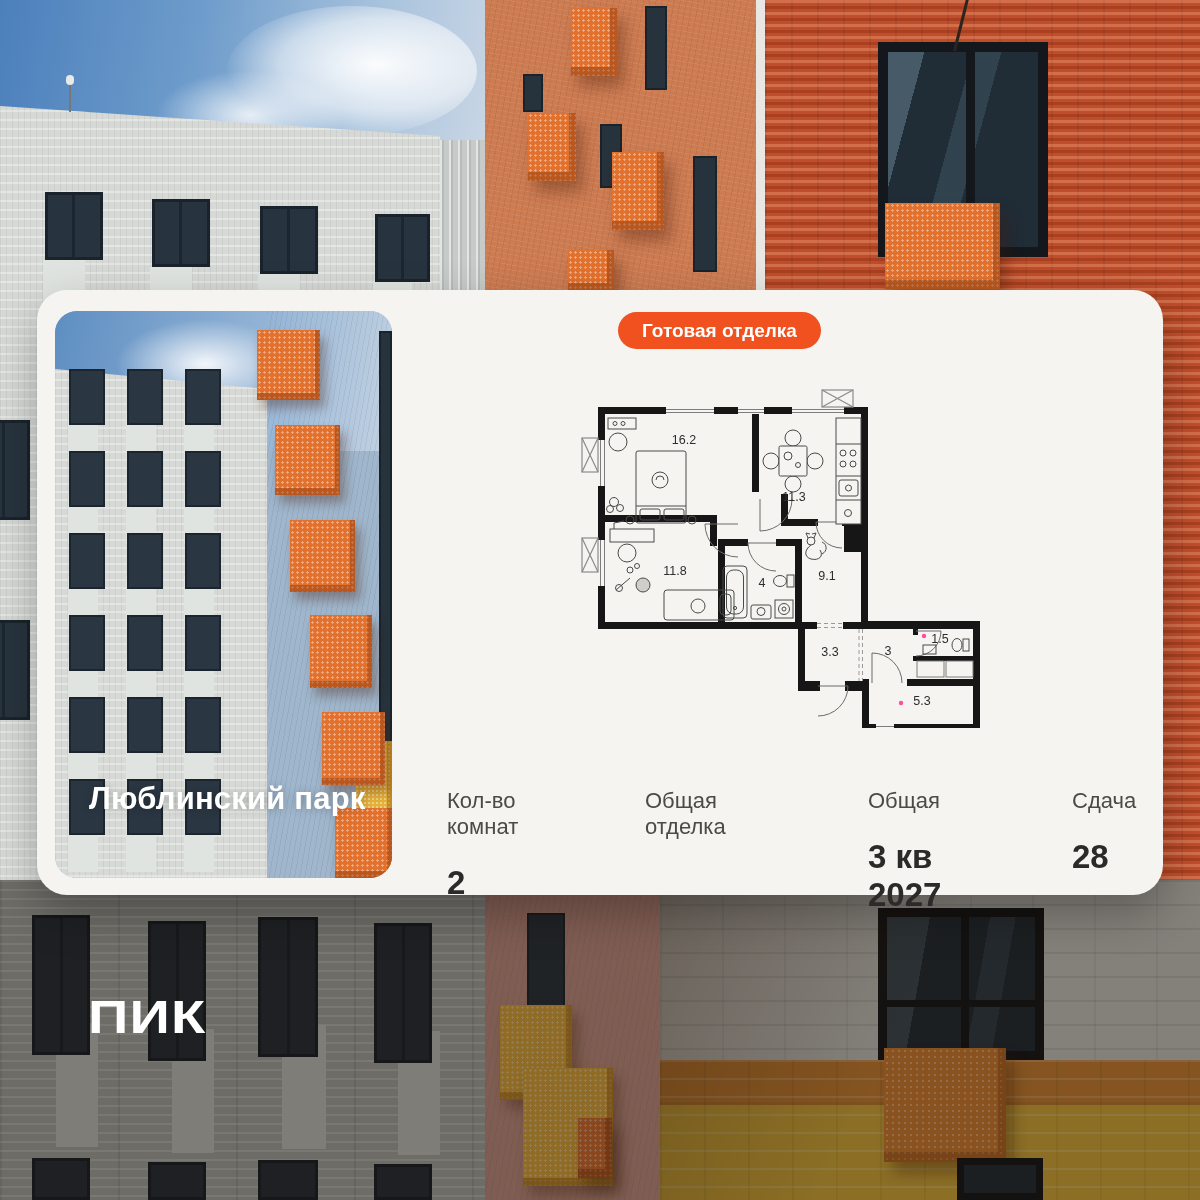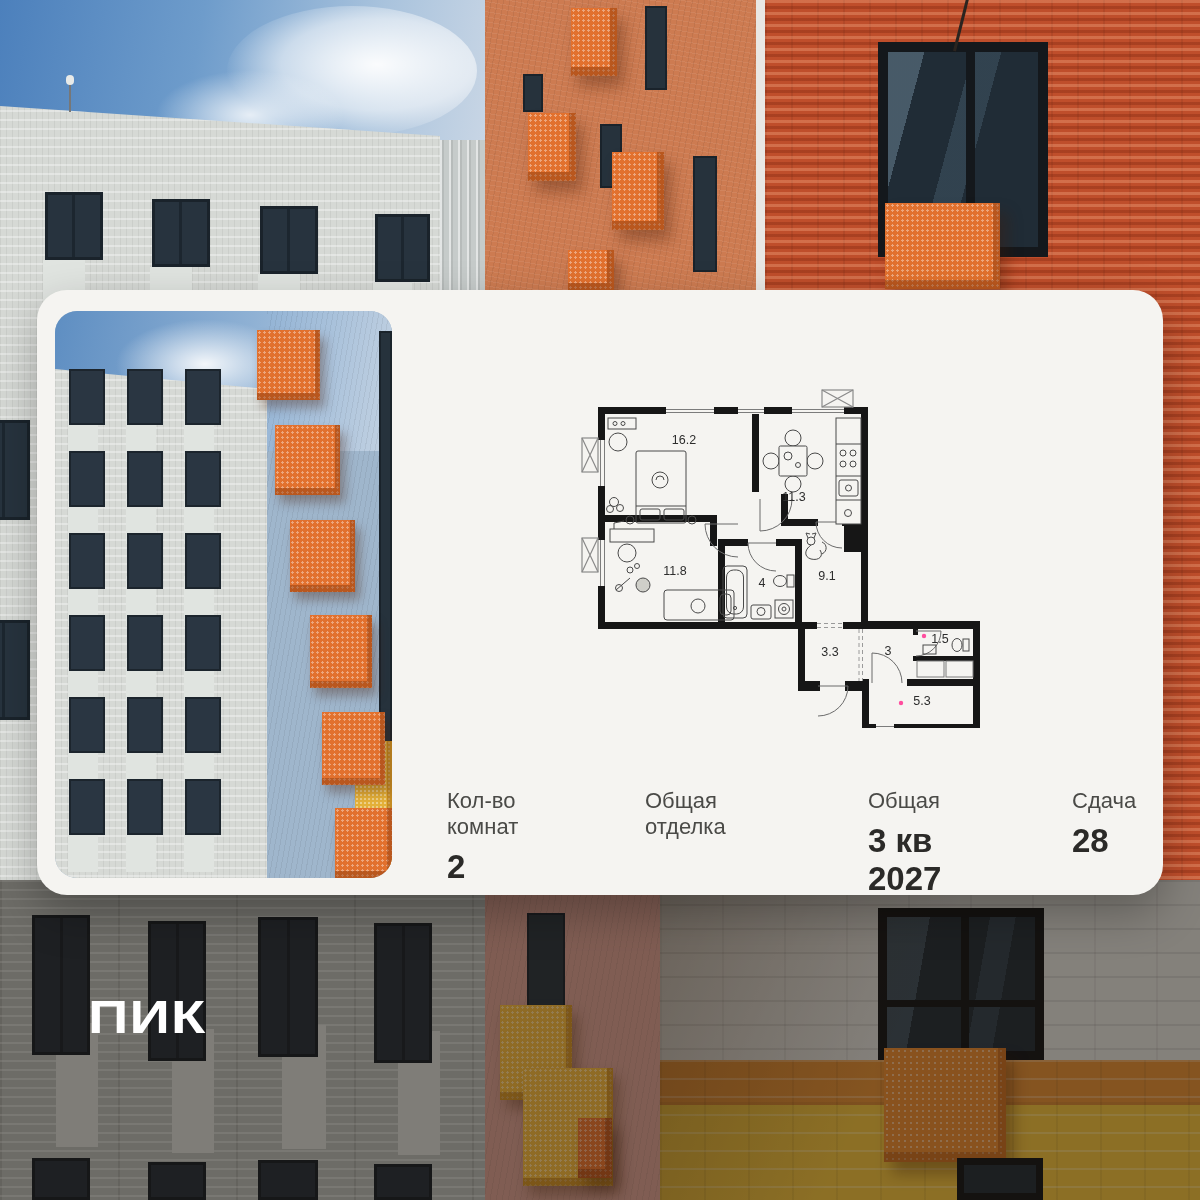--- a/index.html
+++ b/index.html
@@ -132,21 +132,21 @@
      font-size:31px;font-weight:bold;letter-spacing:.2px;text-shadow:0 1px 8px rgba(0,0,0,.25);}
 
   .pill{position:absolute;top:22px;height:37px;border-radius:20px;border:none;
      background:var(--accent,#F0511F);color:#fff;font-family:"Liberation Sans",sans-serif;
      font-size:19px;font-weight:bold;padding:0 24px;line-height:37px;cursor:pointer;}
   .pill-1{left:581px;}
   .pill-2{left:776px;}
 
   .stats{position:absolute;left:0;top:0;}
   .stat{position:absolute;top:498px;}
-  .stat .lbl{font-size:22px;color:#4A4A47;margin-bottom:8px;}
+  .stat .lbl{font-size:22px;color:#4A4A47;margin-bottom:24px;}
   .stat .val{font-size:33px;font-weight:bold;color:#2B2A28;}
   .stat-1{left:410px;} .stat-2{left:608px;} .stat-3{left:831px;} .stat-4{left:1035px;}
 
   
   .plan{position:absolute;left:543px;top:86px;}
   .rm{font-family:"Liberation Sans",sans-serif;font-size:12.5px;font-weight:500;fill:#2D2D2D;text-anchor:middle;}
   .pink-dot{fill:var(--pink,#FF4D9E);}
   .furn{stroke:#4A4A4A;stroke-width:1;fill:none;}
   .door{stroke:#6B6B6B;stroke-width:1;fill:none;}
   .fine{stroke:#7C7C7C;stroke-width:1;fill:none;}
@@ -251,22 +251,24 @@
     <div class="p-right">
       <div class="tm-win" style="left:112px;top:20px;width:13px;height:500px;"></div>
       <div class="p-ybox" style="left:88px;top:430px;width:37px;height:130px;"></div>
       <div class="obox" style="left:-10px;top:19px;width:63px;height:70px;"></div>
       <div class="obox" style="left:8px;top:114px;width:65px;height:70px;"></div>
       <div class="obox" style="left:23px;top:209px;width:65px;height:72px;"></div>
       <div class="obox" style="left:43px;top:304px;width:62px;height:73px;"></div>
       <div class="obox" style="left:55px;top:401px;width:63px;height:73px;"></div>
       <div class="obox" style="left:68px;top:497px;width:57px;height:70px;"></div>
     </div>
+    <div class="photo-title">Люблинский парк</div>
   </div>
 
+  <button class="pill pill-1">Готовая отделка</button>
 
   <svg class="plan" width="420" height="352" viewBox="0 -12 420 340">
 
     <g fill="#161616">
       <rect x="18" y="13" width="270" height="7"></rect>
       <rect x="18" y="13" width="7" height="222"></rect>
       <rect x="281" y="13" width="7" height="222"></rect>
       <rect x="18" y="228" width="219" height="7"></rect>
       <rect x="263" y="228" width="25" height="7"></rect>
       <rect x="172" y="20" width="7" height="78"></rect>

